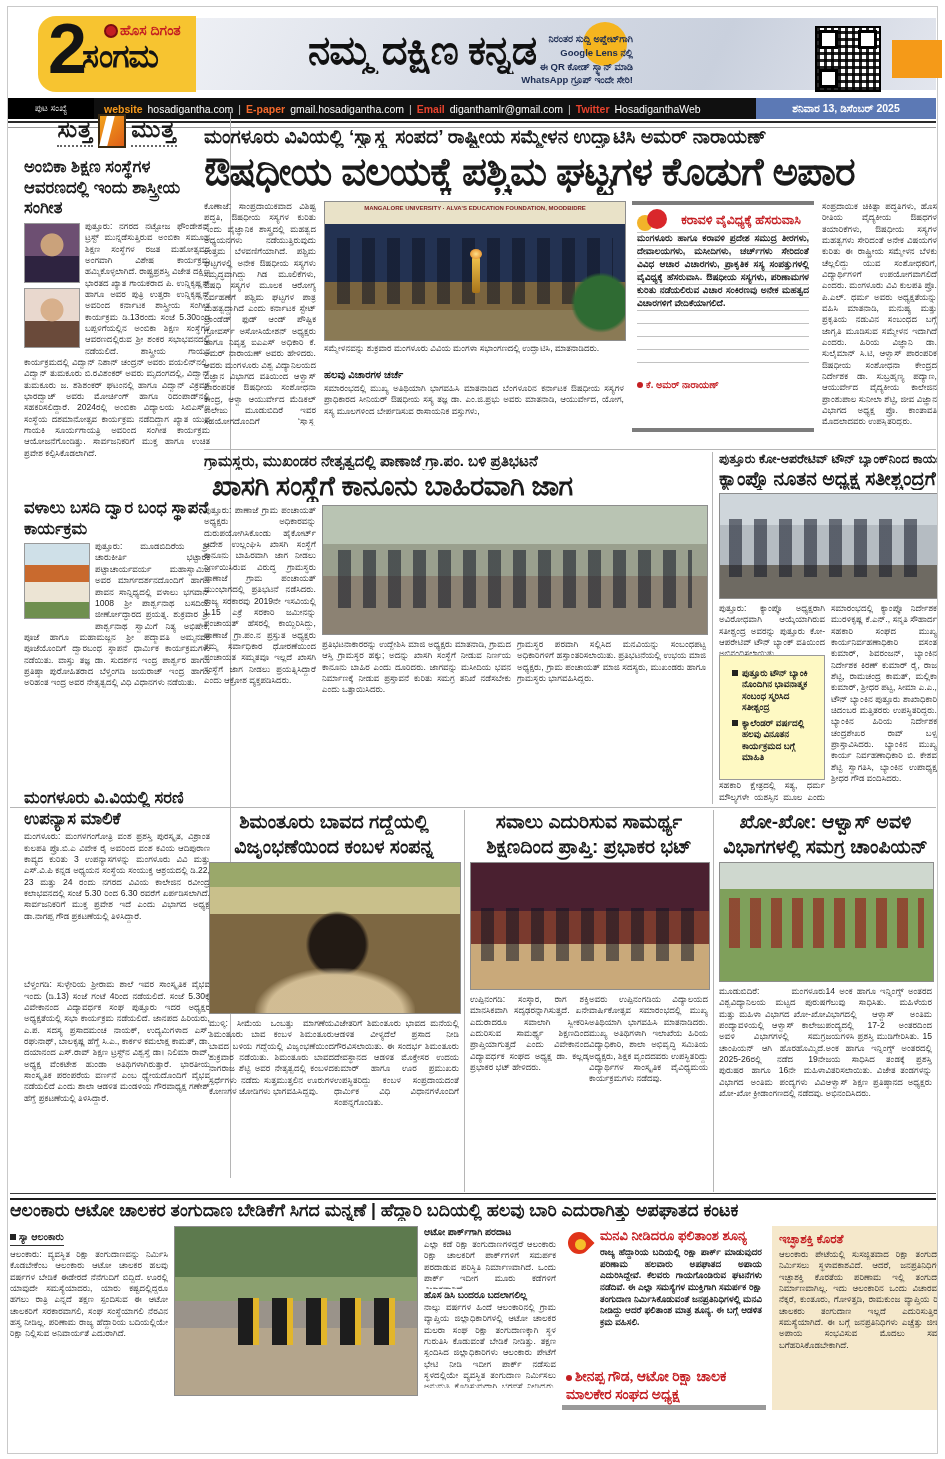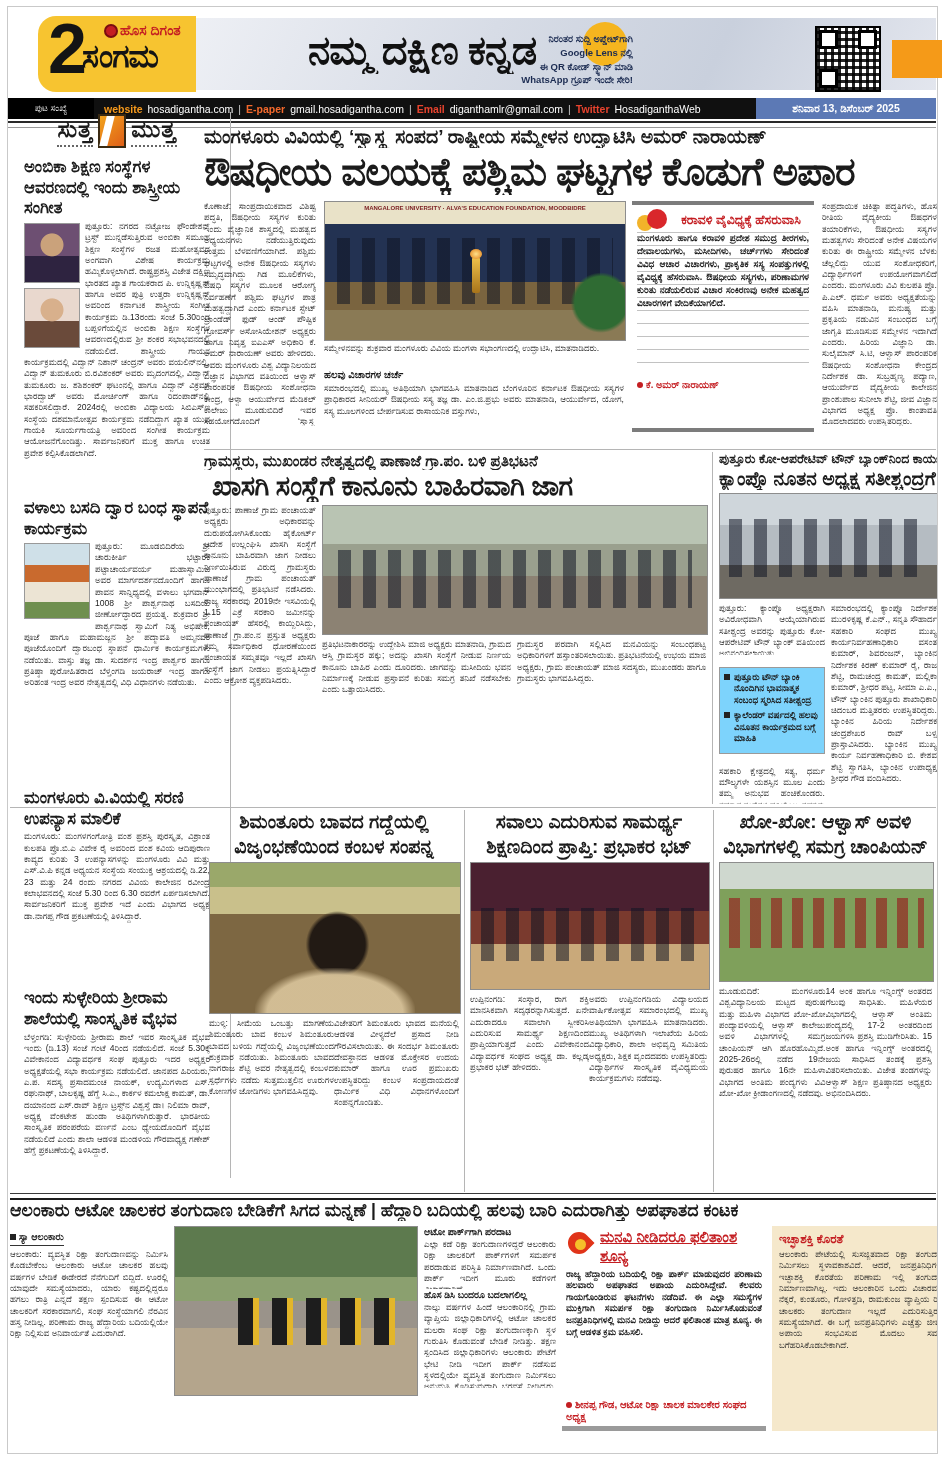--- a/index.html
+++ b/index.html
@@ -84,21 +84,21 @@
   .pr-right{flex:1;}
   .ph-protest{width:100%;height:128px;background:linear-gradient(180deg,#b9c4b3 0 30%,#9aa08e 30% 55%,#8c8273 55% 100%);}
   .cols3{display:flex;gap:6px;margin-top:4px;}
   .cols3 > div{flex:1;height:132px;}
   .story-campco{flex:1;padding-left:6px;overflow:hidden;}
   .ck{font-size:12.5px;font-weight:bold;white-space:nowrap;overflow:hidden;}
   .ch{font-size:19px;font-weight:bold;white-space:nowrap;overflow:hidden;margin:1px 0 3px;}
   .ph-group{width:100%;height:104px;background:linear-gradient(180deg,#cfd6db 0 30%,#b5bcc2 30% 68%,#6e6a62 68% 100%);}
   .cp-row{display:flex;gap:6px;margin-top:4px;}
   .cp-row > div{flex:1;}
-  .bullet-box{border:1px solid #9a9a9a;background:#7dd3fc;padding:4px;margin:12px 0;}
+  .bullet-box{border:1px solid #9a9a9a;background:#fef9c3;padding:12px;margin:0 0;}
   .bb-item{display:flex;gap:4px;font-size:8.8px;font-weight:bold;line-height:1.3;margin-bottom:4px;}
   .bb-sq{flex:0 0 auto;width:6px;height:6px;background:#222;margin-top:2px;}
 
   
   .band2{position:absolute;left:204px;top:810px;width:733px;height:382px;display:flex;}
   .b2s{overflow:hidden;padding:0 5px;}
   .b2s + .b2s{border-left:1px solid #b5b5b5;}
   .b2-head{font-size:19px;font-weight:bold;text-align:center;line-height:1.3;height:52px;overflow:hidden;}
   .ph-kambala{width:100%;height:150px;background:linear-gradient(180deg,#9aa86a 0 16%,#c9c08b 16% 34%,#7d6742 34% 100%);}
   .buffalo{position:absolute;left:36%;top:28%;width:30%;height:48%;background:radial-gradient(ellipse at 50% 55%,#221a14 0 52%,rgba(0,0,0,0) 60%);}
@@ -119,23 +119,23 @@
   .by-sq{display:inline-block;width:6px;height:6px;background:#222;margin-right:3px;}
   .bt-c1 .body-text{height:150px;}
   .ph-autos{width:242px;height:168px;flex:0 0 auto;background:linear-gradient(180deg,#5d7a4e 0 30%,#8ba06f 30% 44%,#9a938a 44% 60%,#b4a58c 60% 100%);}
   .autos{position:absolute;left:26%;right:5%;top:42%;height:28%;background:repeating-linear-gradient(90deg,#1d1d1d 0 15px,#e3b62a 15px 21px,rgba(0,0,0,0) 21px 34px);}
   .bt-c2{width:132px;flex:0 0 auto;}
   .bt-sub{font-size:9.3px;font-weight:bold;margin:1px 0;}
   .redbox{width:196px;flex:0 0 auto;border-bottom:5px solid #9a9a9a;padding:2px 4px;overflow:hidden;}
   .flame{position:relative;width:30px;height:26px;float:left;margin:2px 4px 0 0;}
   .fl1{position:absolute;left:2px;top:2px;width:22px;height:22px;border-radius:50% 0 50% 50%;background:#e03419;transform:rotate(45deg);}
   .fl2{position:absolute;left:9px;top:9px;width:11px;height:11px;border-radius:50%;background:#f5c02a;}
-  .red-title{color:#c41e22;font-weight:bold;font-size:15px;line-height:1.25;text-decoration:underline;}
+  .red-title{color:#c41e22;font-weight:bold;font-size:13px;line-height:1.25;}
   .red-body{font-size:8.8px;font-weight:bold;line-height:1.32;text-align:justify;margin-top:3px;height:118px;overflow:hidden;}
-  .red-attr{color:#c41e22;font-weight:bold;font-size:10px;margin-top:12px;line-height:1.25;}
+  .red-attr{color:#c41e22;font-weight:bold;font-size:14px;margin-top:3px;line-height:1.25;font-family:Liberation Serif, serif;}
   .beige{width:167px;flex:0 0 auto;background:#f5e8cb;padding:6px 7px;overflow:hidden;}
   .beige-title{color:#c41e22;font-weight:bold;font-size:12px;margin-bottom:3px;}
   .beige .body-text{height:150px;}
 </style>
 </head>
 <body>
 
 <div class="page">
   <div class="frame"></div>
 
@@ -206,21 +206,20 @@
     </div>
 
     <div>
       <div class="lr-h">ಮಂಗಳೂರು ವಿ.ವಿಯಲ್ಲಿ ಸರಣಿ ಉಪನ್ಯಾಸ ಮಾಲಿಕೆ</div>
       <div class="lr-body body-text" style="height:148px;">
         <span>ಮಂಗಳೂರು: ಮಂಗಳಗಂಗೋತ್ರಿ ವಂಶ ಪ್ರಶಸ್ತಿ ಪುರಸ್ಕೃತ, ವಿಶ್ರಾಂತ ಕುಲಪತಿ ಪ್ರೊ.ಬಿ.ಎ ವಿವೇಕ ರೈ ಅವರಿಂದ ವಂಶ ಕವಿಯ ಆದಿಪುರಾಣ ಕಾವ್ಯದ ಕುರಿತು 3 ಉಪನ್ಯಾಸಗಳನ್ನು ಮಂಗಳೂರು ವಿವಿ ಮತ್ತು ಎಸ್.ವಿ.ಪಿ ಕನ್ನಡ ಅಧ್ಯಯನ ಸಂಸ್ಥೆಯ ಸಂಯುಕ್ತ ಆಶ್ರಯದಲ್ಲಿ ಡಿ.22, 23 ಮತ್ತು 24 ರಂದು ನಗರದ ವಿವಿಯ ಕಾಲೇಜಿನ ರವೀಂದ್ರ ಕಲಾಭವನದಲ್ಲಿ ಸಂಜೆ 5.30 ರಿಂದ 6.30 ರವರೆಗೆ ಏರ್ಪಡಿಸಲಾಗಿದೆ. ಸಾರ್ವಜನಿಕರಿಗೆ ಮುಕ್ತ ಪ್ರವೇಶ ಇದೆ ಎಂದು ವಿಭಾಗದ ಅಧ್ಯಕ್ಷ ಡಾ.ನಾಗಪ್ಪ ಗೌಡ ಪ್ರಕಟಣೆಯಲ್ಲಿ ತಿಳಿಸಿದ್ದಾರೆ.</span>
       </div>
     </div>
 
     <div>
-      <div class="lr-h">ಇಂದು ಸುಳ್ಳೇರಿಯ ಶ್ರೀರಾಮ ಶಾಲೆಯಲ್ಲಿ ಸಾಂಸ್ಕೃತಿಕ ವೈಭವ</div>
       <div class="lr-body body-text" style="height:200px;">
         <span>ಬೆಳ್ತಂಗಡಿ: ಸುಳ್ಳೇರಿಯ ಶ್ರೀರಾಮ ಶಾಲೆ ಇವರ ಸಾಂಸ್ಕೃತಿಕ ವೈಭವ ಇಂದು (ಡಿ.13) ಸಂಜೆ ಗಂಟೆ 4ರಿಂದ ನಡೆಯಲಿದೆ. ಸಂಜೆ 5.30ಕ್ಕೆ ವಿವೇಕಾನಂದ ವಿದ್ಯಾವರ್ಧಕ ಸಂಘ ಪುತ್ತೂರು ಇದರ ಅಧ್ಯಕ್ಷರ ಅಧ್ಯಕ್ಷತೆಯಲ್ಲಿ ಸಭಾ ಕಾರ್ಯಕ್ರಮ ನಡೆಯಲಿದೆ. ಜಾನಪದ ಹಿರಿಯರು, ಎ.ಪ. ಸದಸ್ಯ ಪ್ರಸಾದಮಂಚ ನಾಯಕ್, ಉದ್ಯಮಿಗಳಾದ ಎಸ್. ರಘುನಾಥ್, ಬಾಲಕೃಷ್ಣ ಹೆಗ್ಡೆ ಸಿ.ಎ., ಕಾರ್ಕಳ ಕಮಲಾಕ್ಷ ಕಾಮತ್, ಡಾ. ದಯಾನಂದ ಎಸ್.ರಾವ್ ಶಿಕ್ಷಣ ಟ್ರಸ್ಟ್‌ನ ವಿಶ್ವಸ್ತೆ ಡಾ। ನಿಲಿಮಾ ರಾವ್, ಅಧ್ಯಕ್ಷ ವೆಂಕಟೇಶ ಹುಂಡಾ ಅತಿಥಿಗಳಾಗಿರುತ್ತಾರೆ. ಭಾರತೀಯ ಸಾಂಸ್ಕೃತಿಕ ಪರಂಪರೆಯ ವರ್ಣನೆ ಎಂಬ ಧ್ಯೇಯದೊಂದಿಗೆ ವೈಭವ ನಡೆಯಲಿದೆ ಎಂದು ಶಾಲಾ ಆಡಳಿತ ಮಂಡಳಿಯ ಗೌರವಾಧ್ಯಕ್ಷ ಗಣೇಶ್ ಹೆಗ್ಡೆ ಪ್ರಕಟಣೆಯಲ್ಲಿ ತಿಳಿಸಿದ್ದಾರೆ.</span>
       </div>
     </div>
   </div>
 
   <div class="main-story">
     <div class="ms-kicker">ಮಂಗಳೂರು ವಿವಿಯಲ್ಲಿ ‘ಸ್ವಾಸ್ಥ್ಯ ಸಂಪದ’ ರಾಷ್ಟ್ರೀಯ ಸಮ್ಮೇಳನ ಉದ್ಘಾಟಿಸಿ ಅಮರ್ ನಾರಾಯಣ್</div>
     <div class="ms-head">ಔಷಧೀಯ ವಲಯಕ್ಕೆ ಪಶ್ಚಿಮ ಘಟ್ಟಗಳ ಕೊಡುಗೆ ಅಪಾರ</div>
     <div class="ms-row">

